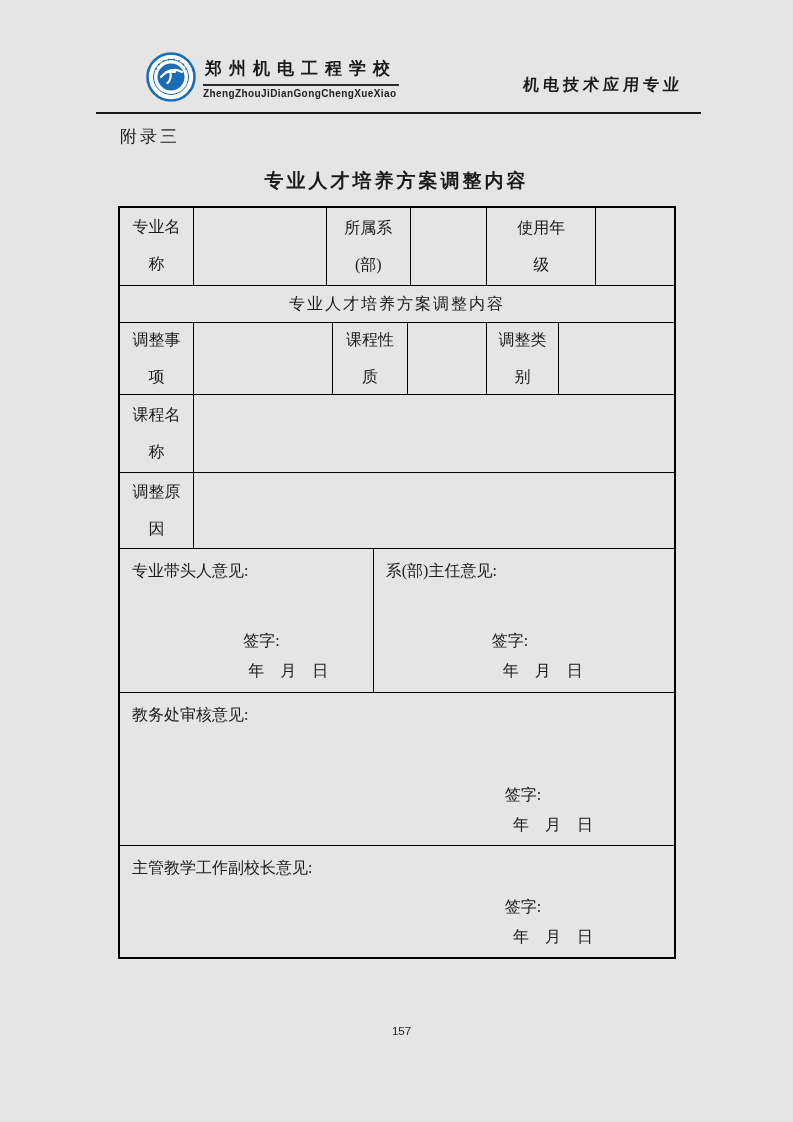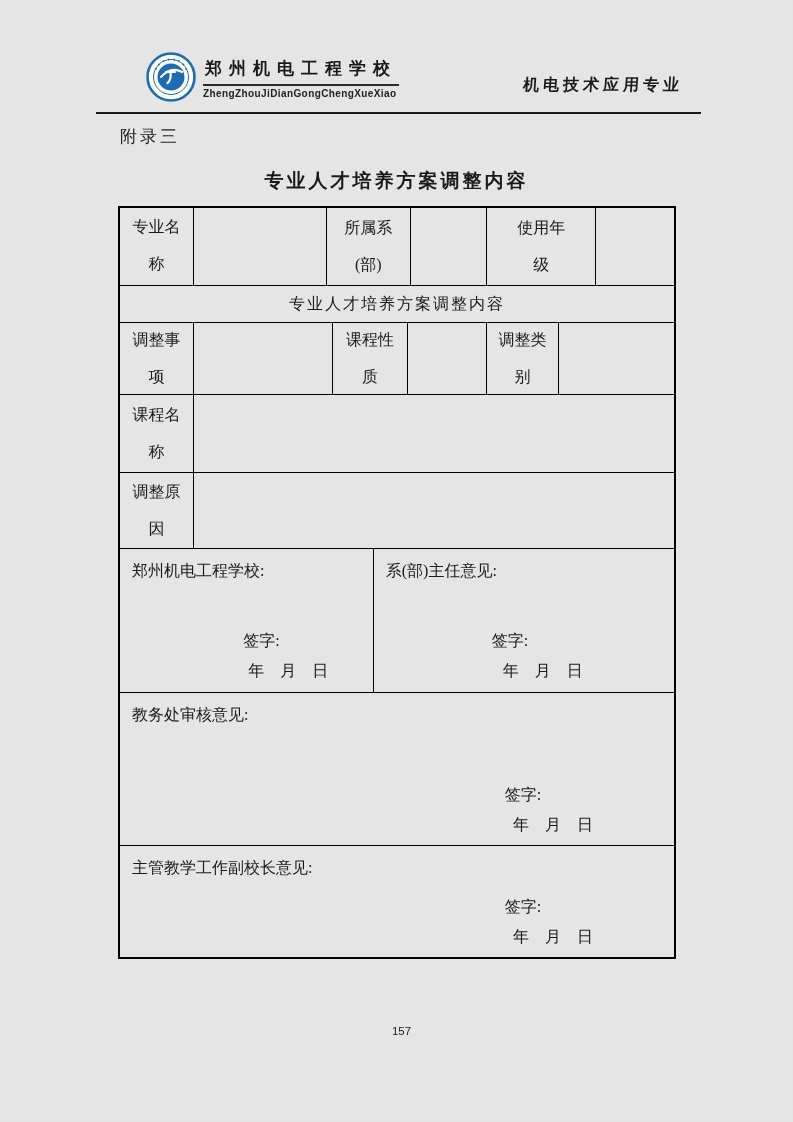--- a/index.html
+++ b/index.html
@@ -180,21 +180,21 @@
 
     <div class="trow r5">
       <div class="tcell label-cell stub">
           <span class="wrap3">调整原因</span>
         </div>
       <div class="tcell wide"></div>
     </div>
 
     <div class="trow r6">
       <div class="tcell opinion-cell o-left">
-        <div class="o-label">郑州机电工程学校:</div>
+        <div class="o-label">专业带头人意见:</div>
         <div class="sign">签字:</div>
         <div class="date">年　月　日</div>
       </div>
       <div class="tcell opinion-cell o-right">
         <div class="o-label">系(部)主任意见:</div>
         <div class="sign">签字:</div>
         <div class="date">年　月　日</div>
       </div>
     </div>
 

